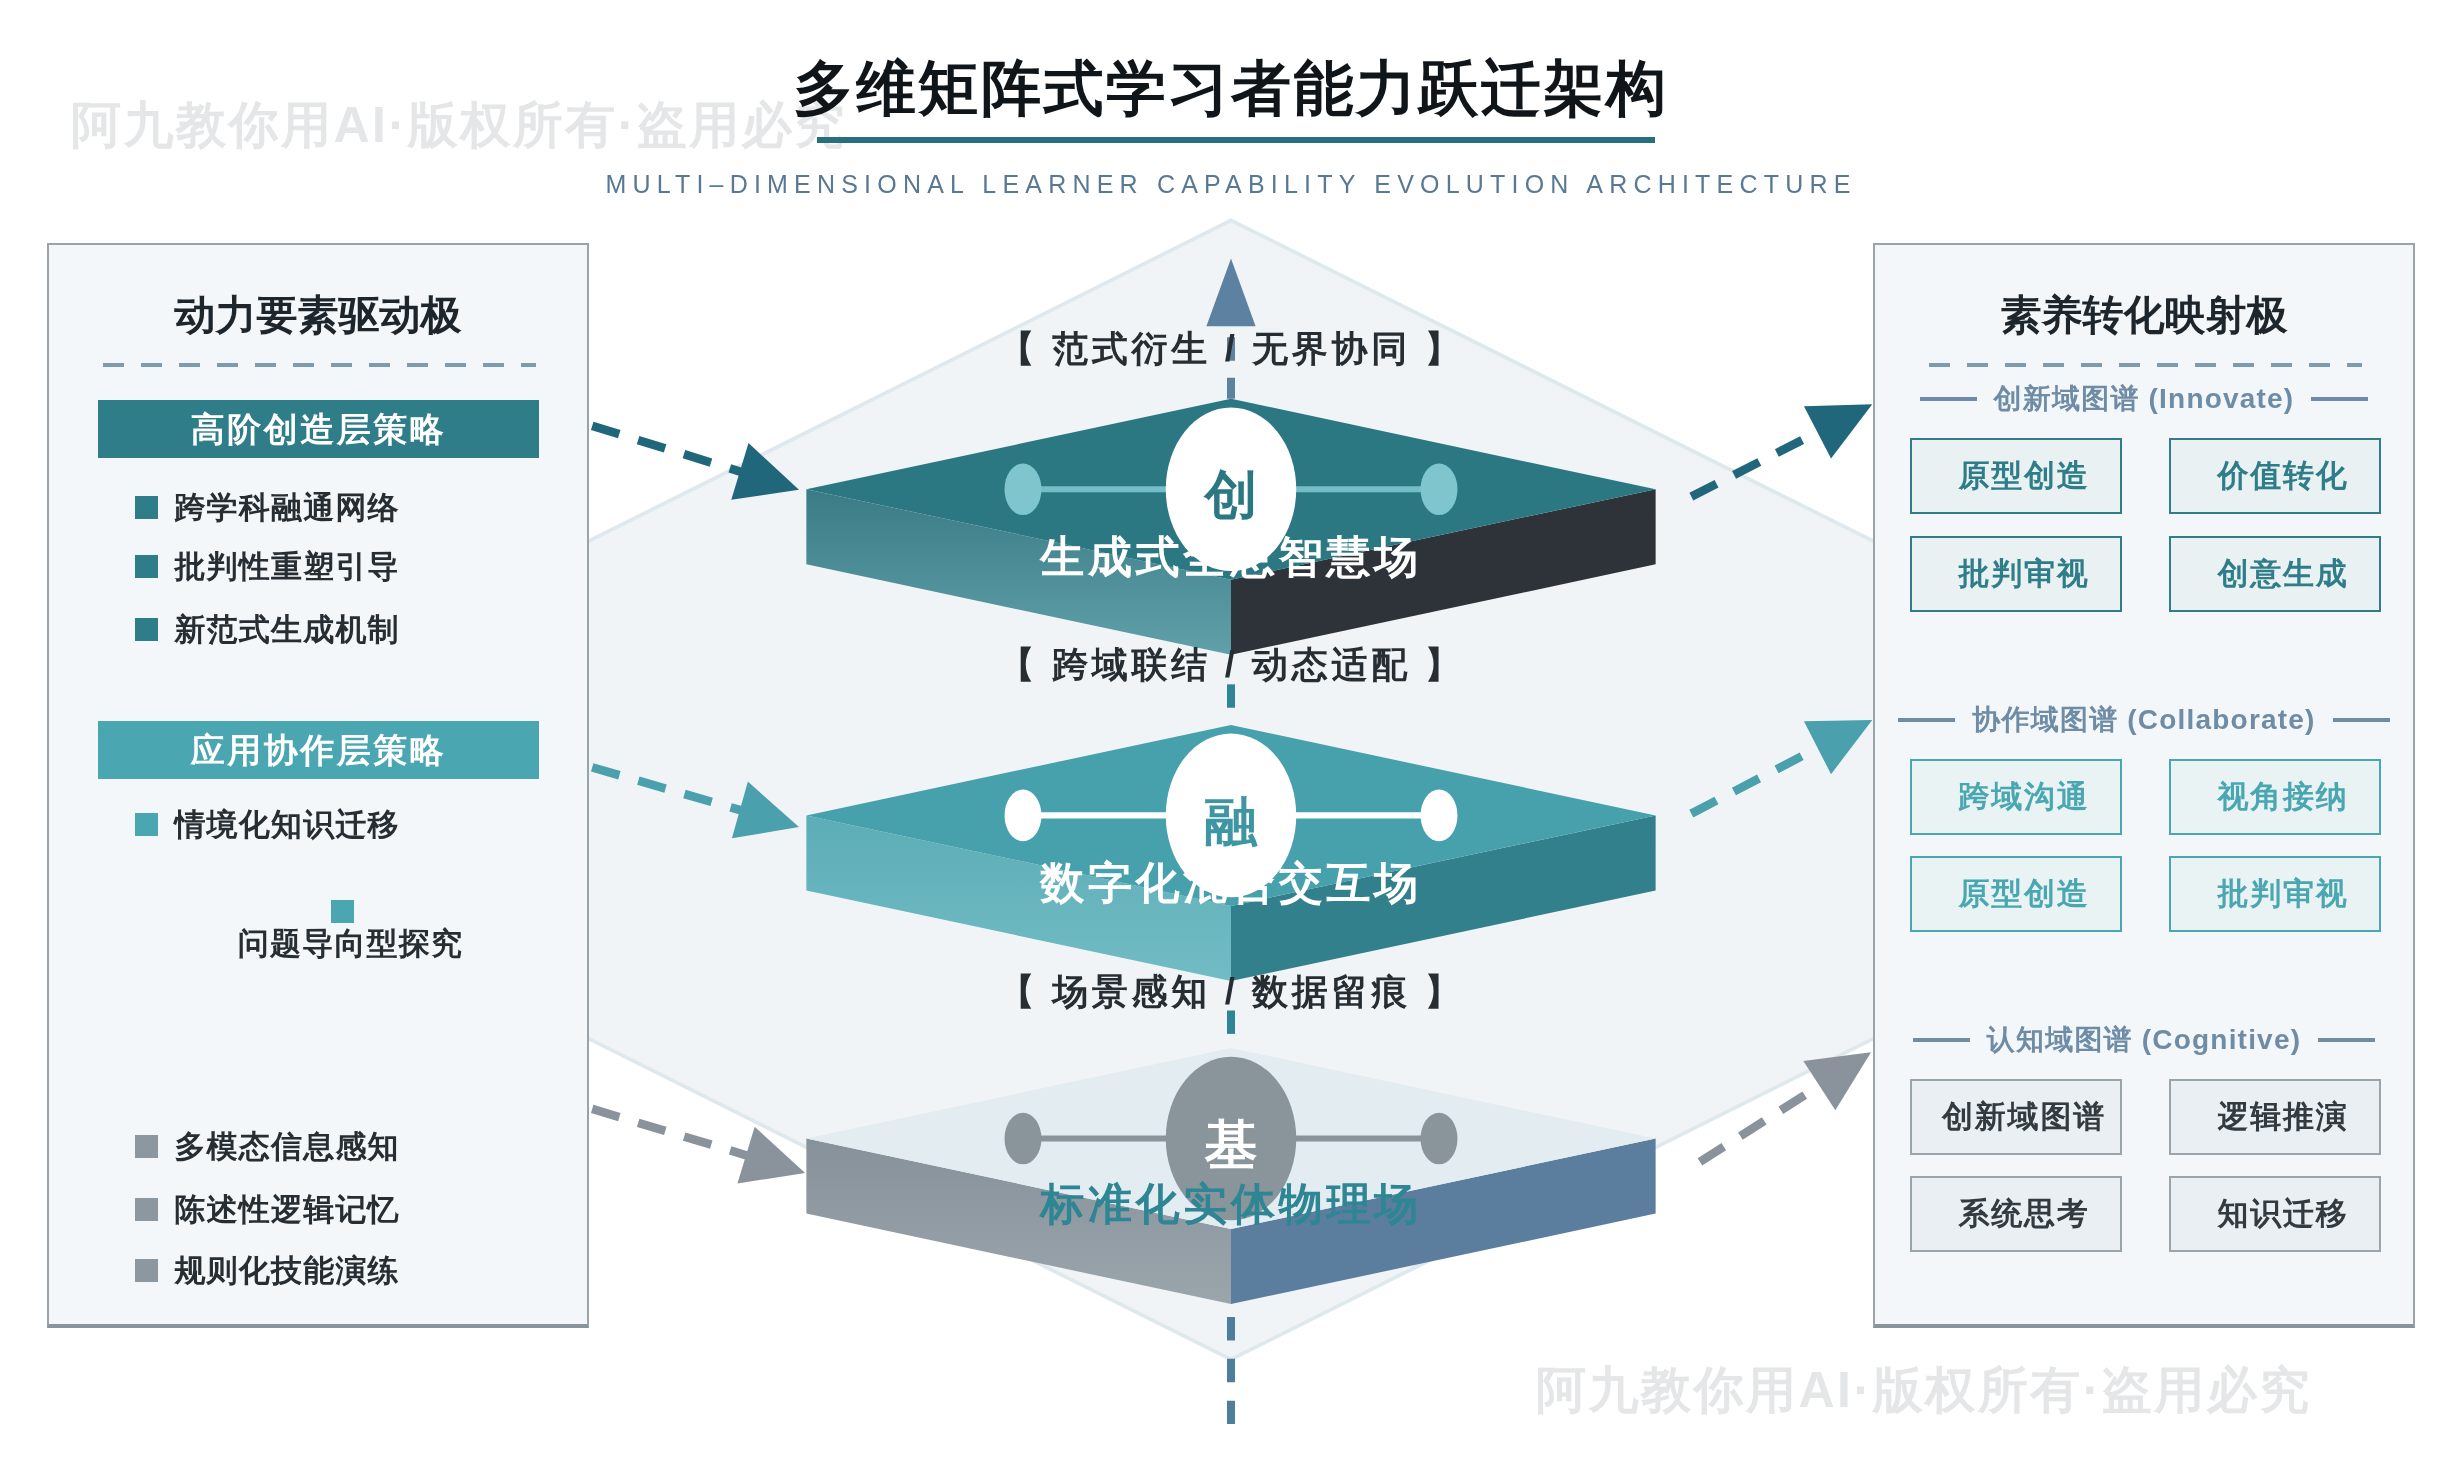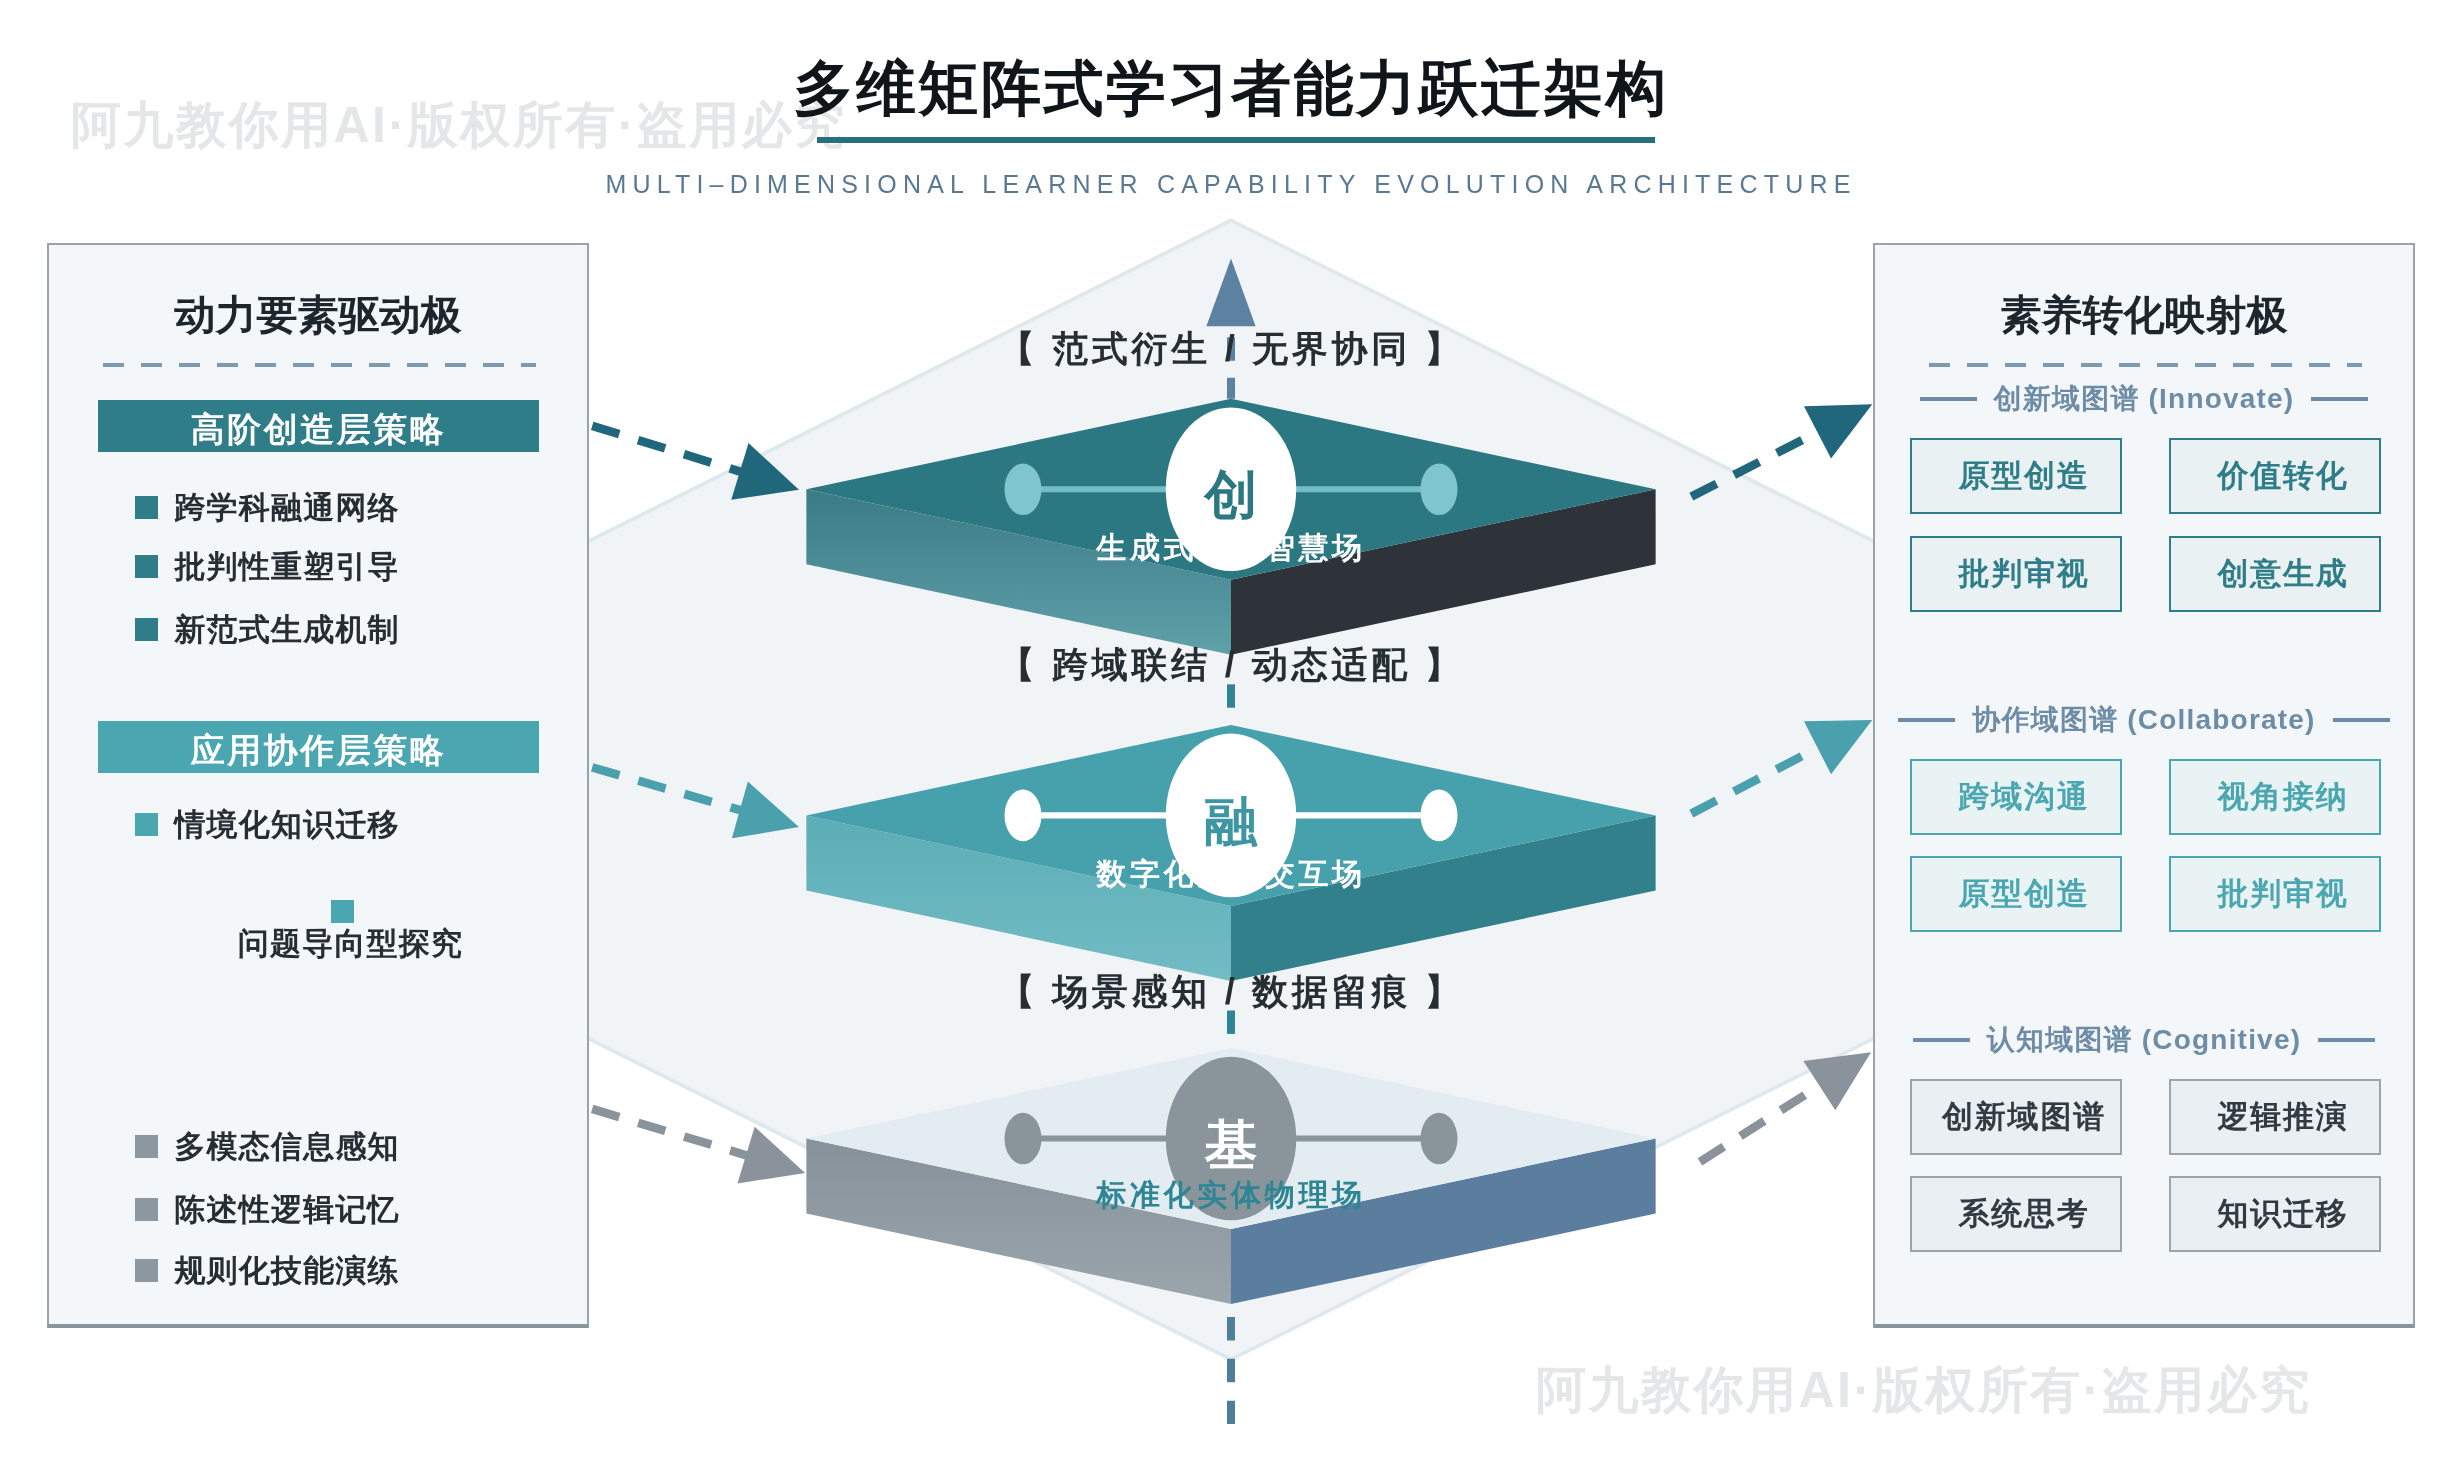--- a/index.html
+++ b/index.html
@@ -20,21 +20,21 @@
   
   .panel{background:#f4f7f9;border:2.5px solid #99a3aa;border-bottom:4.9px solid #8a949b;
          box-sizing:border-box;z-index:2;}
   #left-panel{left:47px;top:243px;width:542px;height:1085px;}
   #right-panel{left:1873px;top:243px;width:542px;height:1085px;}
   .panel-title{left:0;width:100%;top:43px;text-align:center;font-size:41px;font-weight:800;color:#1d262c;}
   .panel-divider{left:54px;top:118px;width:433px;height:4.3px;
       background:repeating-linear-gradient(90deg,#7e9ab0 0 21px,transparent 21px 38px);}
 
   
-  .banner{left:49px;width:441px;height:52px;text-align:center;color:#ffffff;
+  .banner{left:49px;width:441px;height:58px;text-align:center;color:#ffffff;
           font-size:34px;font-weight:800;line-height:58px;letter-spacing:2.5px;}
   .banner.sec-a{background:#2e7d89;}
   .banner.sec-b{background:#4aa6b1;}
   .banner.sec-c{background:#8d97a0;}
   .bullet-row{left:86px;width:431px;height:37px;display:flex;align-items:center;}
   .bullet-sq{width:23.4px;height:23.4px;margin-right:16px;flex:0 0 auto;}
   .sec-a .bullet-sq{background:#2e7d89;}
   .sec-b .bullet-sq{background:#4aa6b1;}
   .sec-c .bullet-sq{background:#8d97a0;}
   .bullet-text{font-size:31px;font-weight:600;color:#262d33;letter-spacing:1.2px;white-space:nowrap;}
@@ -48,21 +48,21 @@
            font-size:31px;font-weight:800;letter-spacing:1.8px;line-height:71px;padding-left:16px;}
   .g-innovate .cellbox{background:#e9f1f2;border:2.5px solid #2e7d89;color:#2e7d89;}
   .g-collab  .cellbox{background:#eaf3f4;border:2.5px solid #4aa6b1;color:#4aa6b1;}
   .g-cog     .cellbox{background:#e9eff2;border:2.5px solid #9aa4ab;color:#333a40;}
   .col1{left:35px;} .col2{left:294px;}
 
   
   svg.diagram{left:0;top:0;z-index:1;}
   .bracket-label{left:739px;width:985px;text-align:center;font-size:36px;font-weight:800;
                  color:#272e33;letter-spacing:3.7px;z-index:3;white-space:nowrap;}
-  .layer-caption{left:800px;width:862px;text-align:center;font-size:30px;font-weight:800;
+  .layer-caption{left:800px;width:862px;text-align:center;font-size:44px;font-weight:800;
                  letter-spacing:3.7px;z-index:3;white-space:nowrap;}
   .cap-white{color:#ffffff;}
   .cap-teal{color:#2e8593;}
   .layer-glyph{width:148px;text-align:center;font-size:53px;font-weight:800;z-index:3;}
   .glyph-teal-dark{color:#2b7883;} .glyph-teal{color:#3d96a1;} .glyph-white{color:#ffffff;}
 </style>
 </head>
 <body>
 
 <div id="stage">

